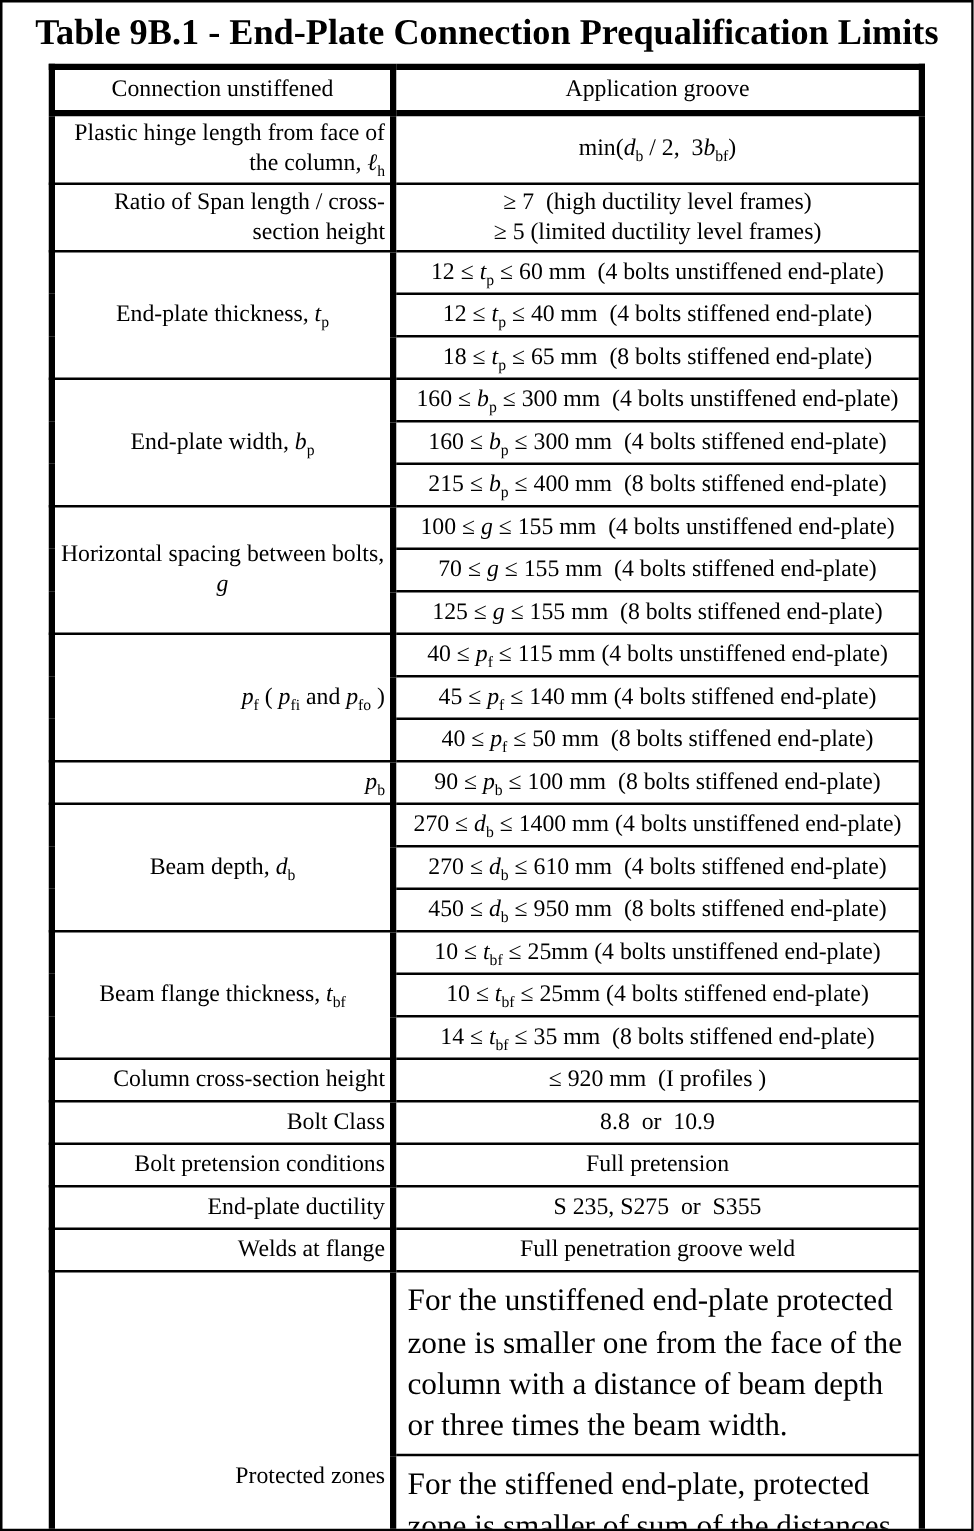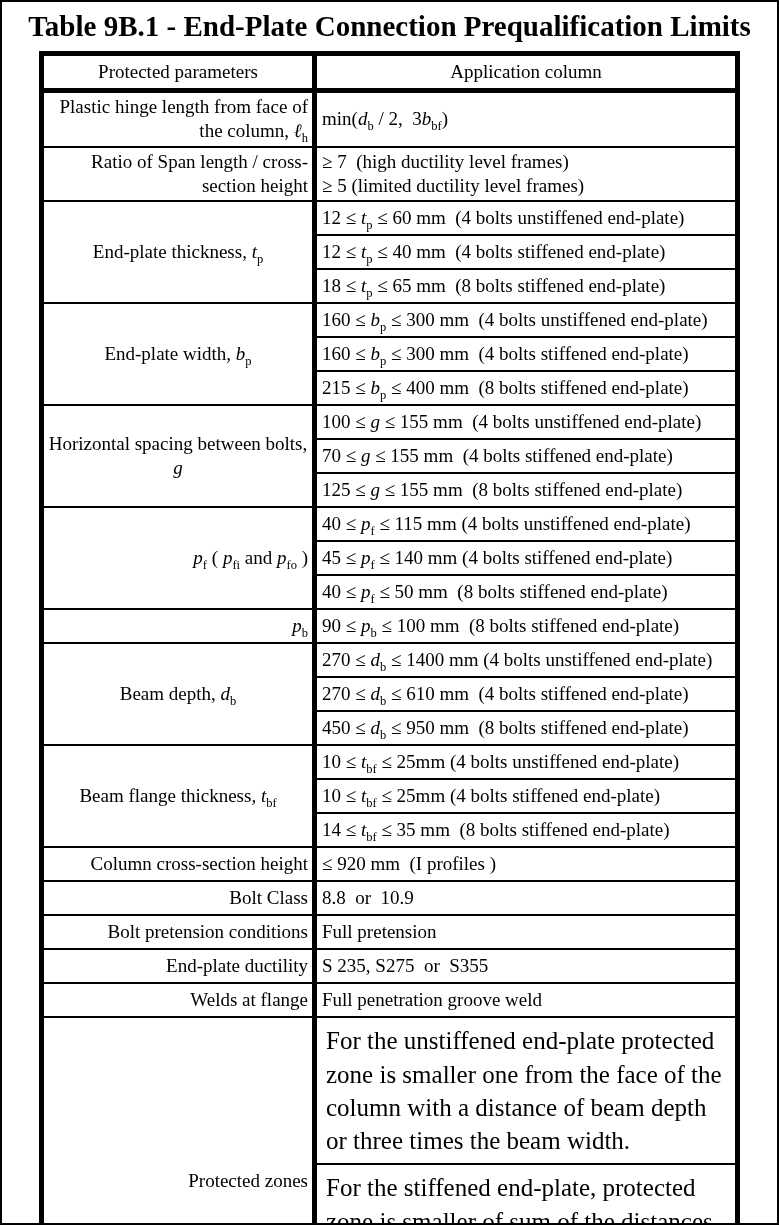--- a/index.html
+++ b/index.html
@@ -47,21 +47,21 @@
   tr.r-hinge { height: 56px; }
   tr.r-ratio { height: 52px; margin-top: 32px; }
   tr.r-para  { height: 99px; }
   td.param {
     text-align: right;
     vertical-align: middle;
     padding: 2px 4px 2px 9px;
   }
   td.param.center { text-align: center; padding: 2px 4px; }
   td.limit {
-    text-align: left;
+    text-align: center;
     vertical-align: middle;
     padding: 2px 5px;
   }
   td.limit.left-text {
     text-align: left;
     padding: 6px 9px;
     font-size: 25px;
     line-height: 1.33;
   }
   sub { font-size: 66%; line-height: 0; }
@@ -73,22 +73,22 @@
 <div class="page">
   <div class="title">Table 9B.1 - End-Plate Connection Prequalification Limits</div>
 
   <table class="limits">
     <colgroup>
       <col style="width:273px">
       <col style="width:423px">
     </colgroup>
     <thead>
       <tr>
-        <th>Protected parameters</th>
-        <th class="limit">Application column</th>
+        <th>Connection unstiffened</th>
+        <th class="limit">Application groove</th>
       </tr>
     </thead>
     <tbody>
 
       <tr class="r-hinge">
         <td class="param">Plastic hinge length from face of the column, <i>ℓ</i><sub>h</sub></td>
         <td class="limit">min(<i>d</i><sub>b</sub> / 2, &nbsp;3<i>b</i><sub>bf</sub>)</td>
       </tr>
 
       <tr class="r-ratio">

